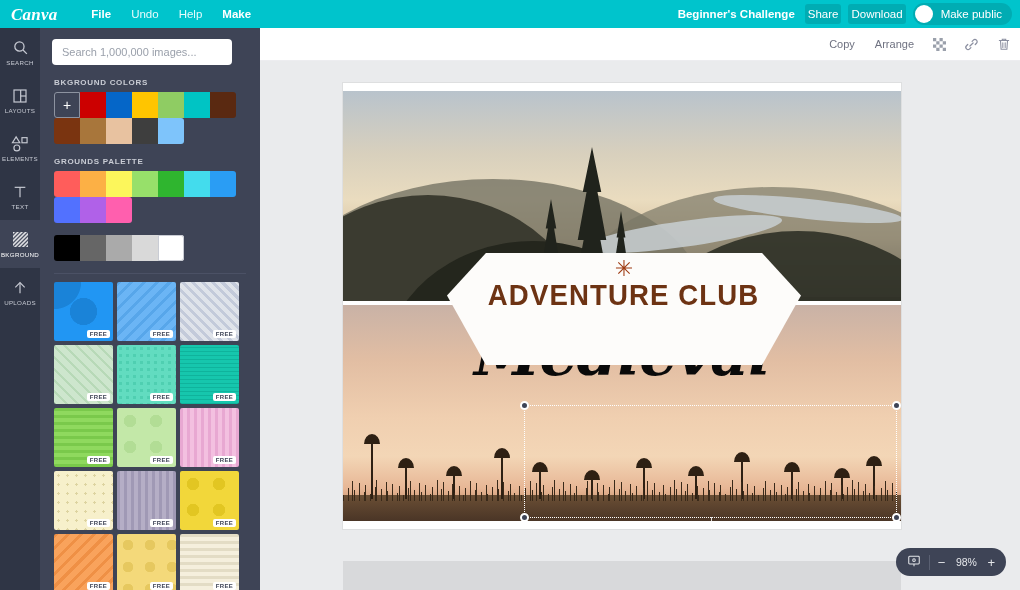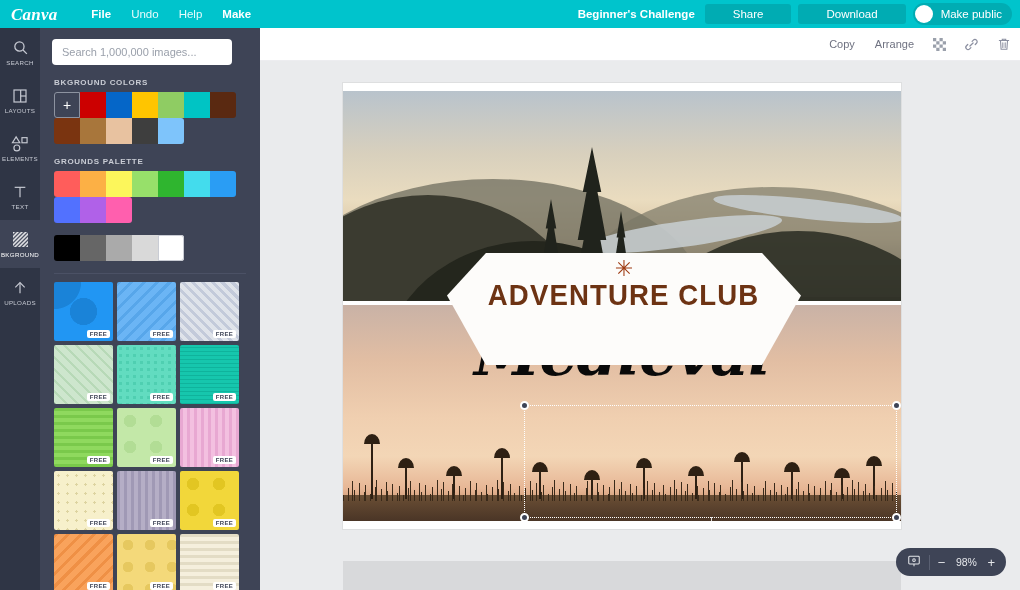--- a/index.html
+++ b/index.html
@@ -33,21 +33,21 @@
     margin-left: auto; display: flex; align-items: center;
     height: 28px; padding-right: 8px;
   }
   .design-title {
     color: #ffffff; font-size: 11.5px; font-weight: bold;
     margin-right: 10px; white-space: nowrap;
   }
   .tbtn {
     background: #00acb3; color: #ffffff; font-size: 11.5px;
     border: none; border-radius: 3px; height: 20px;
-    padding: 0 28px; margin-right: 7px; cursor: pointer;
+    padding: 0 3px; margin-right: 7px; cursor: pointer;
     line-height: 20px; white-space: nowrap;
   }
   .pubwrap {
     display: flex; align-items: center; background: #00acb3;
     border-radius: 11px; height: 22px; padding: 0 10px 0 2px;
     cursor: pointer;
   }
   .pubknob {
     width: 18px; height: 18px; border-radius: 50%;
     background: #ffffff; margin-right: 8px; flex: 0 0 auto;

